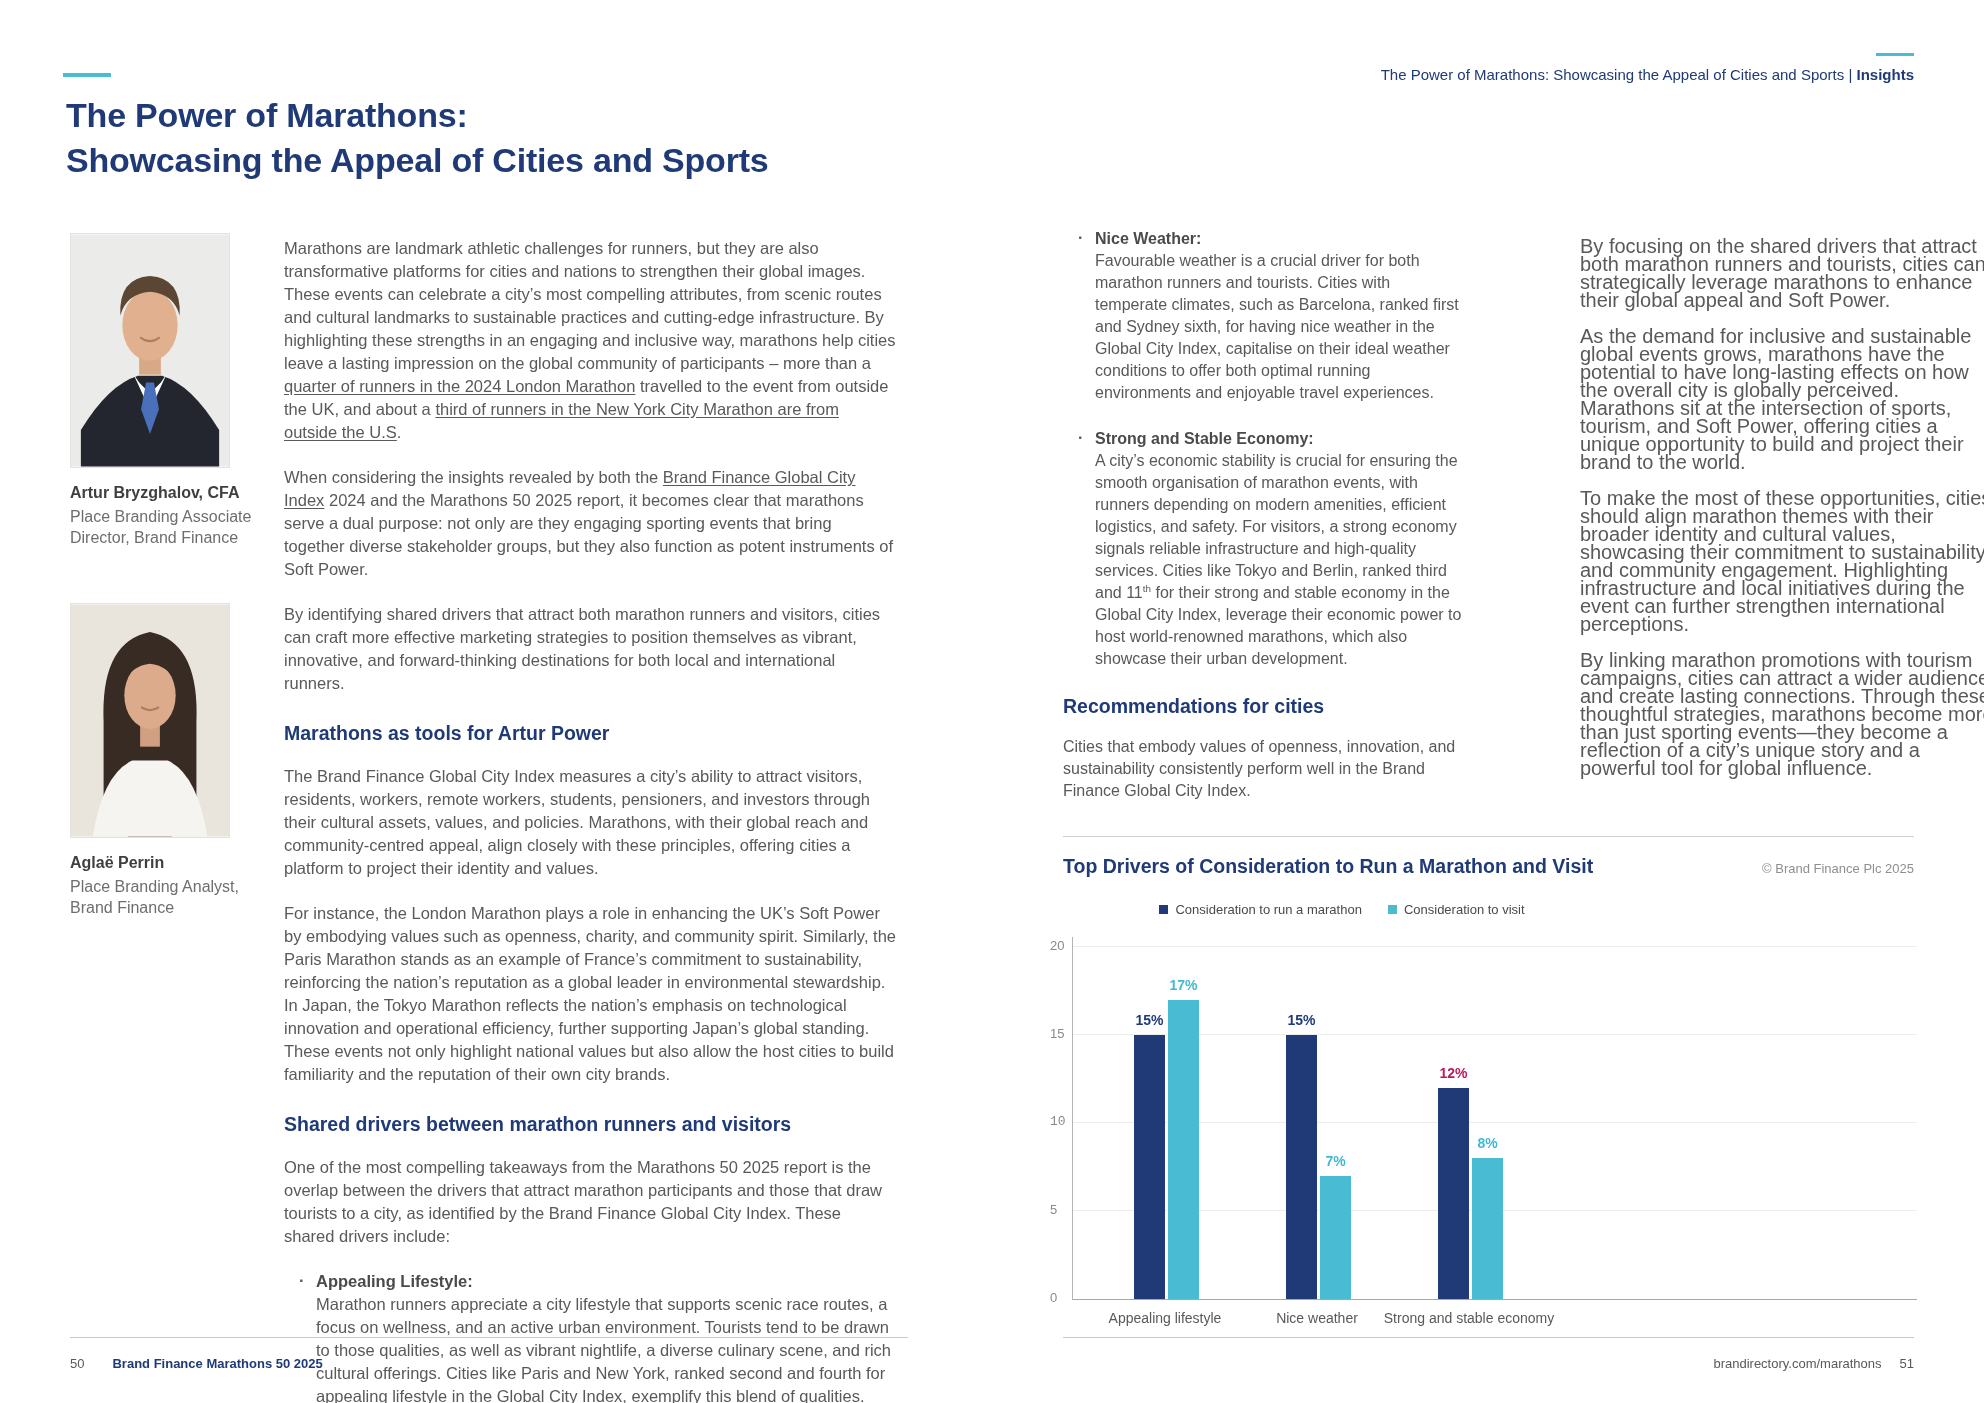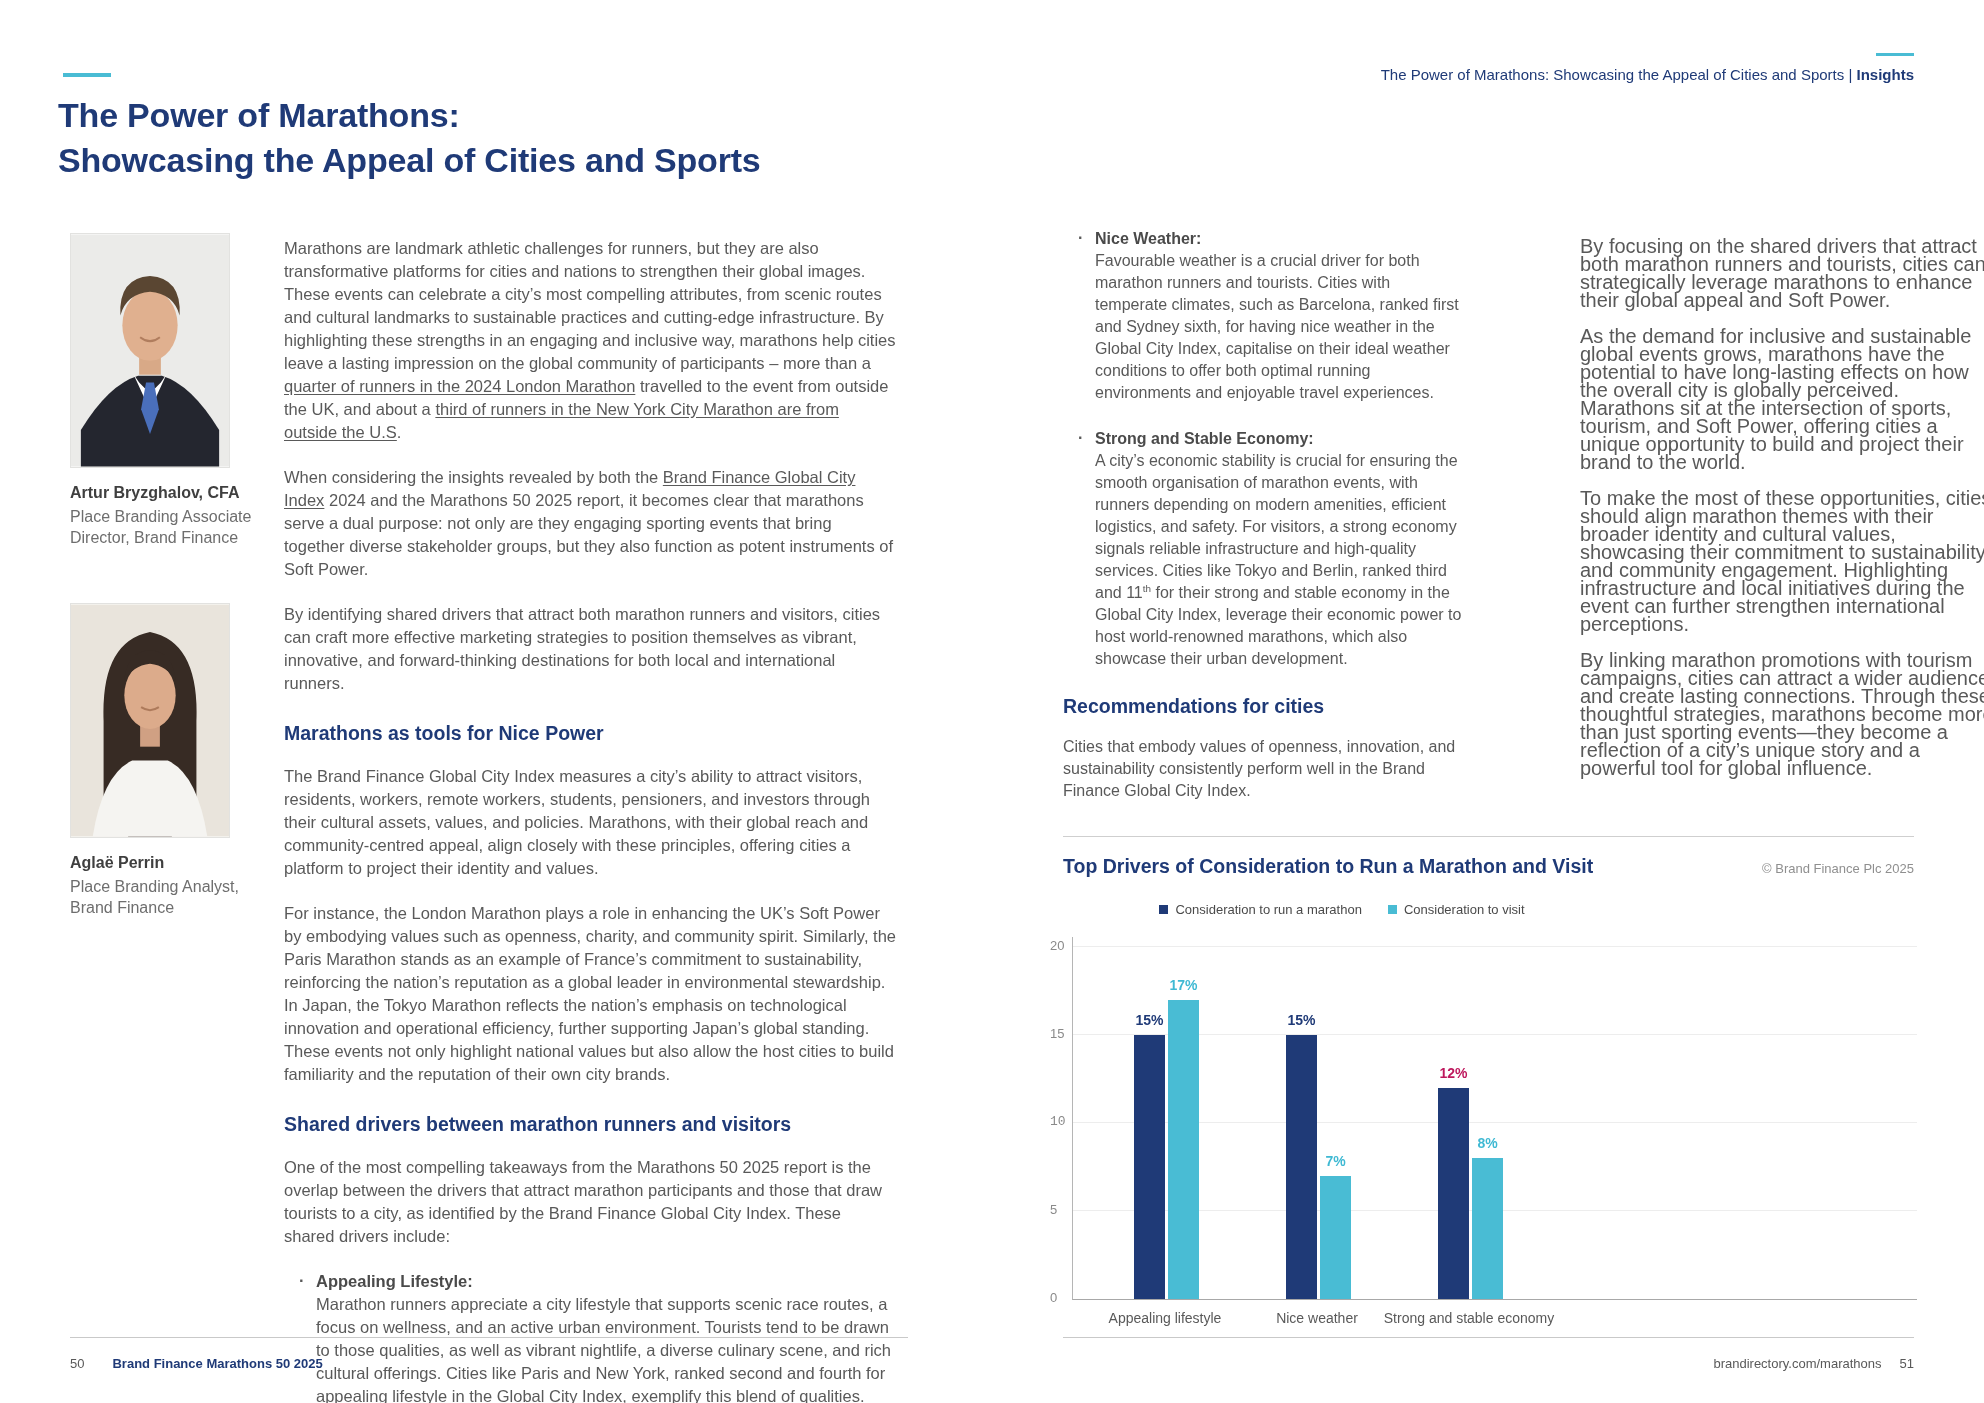--- a/index.html
+++ b/index.html
@@ -1,21 +1,21 @@
 <!DOCTYPE html>
 <html><head>
 <meta charset="utf-8">
 <style>
   html,body{margin:0;padding:0;background:#fff;}
   .page{position:relative;width:1984px;height:1403px;background:#ffffff;overflow:hidden;
         font-family:"Liberation Sans",sans-serif;-webkit-font-smoothing:antialiased;}
 
   
   .accent-line{position:absolute;left:63px;top:73px;width:48px;height:4px;background:#49BCD4;}
-  h1.page-title{position:absolute;left:58px;top:93px;margin:0;font-size:34px;line-height:45px;
+  h1.page-title{position:absolute;left:66px;top:93px;margin:0;font-size:34px;line-height:45px;
         font-weight:700;color:#1F3A77;letter-spacing:-0.2px;}
   .header-right{position:absolute;top:53px;right:70px;text-align:right;}
   .header-dash{display:block;width:38px;height:3px;background:#49BCD4;margin:0 0 10px auto;}
   .header-text{font-size:15px;color:#1F3A77;}
   .header-text .bold{font-weight:700;}
 
   
   .authors{position:absolute;left:70px;top:233px;width:206px;}
   .author{margin-bottom:55px;}
   .photo{width:160px;height:235px;border:1px solid #e2e2e0;box-sizing:border-box;overflow:hidden;}
@@ -117,21 +117,21 @@
       </div>
       <div class="author-name">Aglaë Perrin</div>
       <div class="author-role">Place Branding Analyst, Brand Finance</div>
     </div>
   </div>
 
   <div class="col col-1">
     <p><span>Marathons are landmark athletic challenges for runners, but they are also transformative platforms for cities and nations to strengthen their global images. These events can celebrate a city’s most compelling attributes, from scenic routes and cultural landmarks to sustainable practices and cutting-edge infrastructure. By highlighting these strengths in an engaging and inclusive way, marathons help cities leave a lasting impression on the global community of participants – more than a </span><span class="link">quarter of runners in the 2024 London Marathon</span><span> travelled to the event from outside the UK, and about a </span><span class="link">third of runners in the New York City Marathon are from outside the U.S</span><span>.</span></p>
     <p><span>When considering the insights revealed by both the </span><span class="link">Brand Finance Global City Index</span><span> 2024 and the Marathons 50 2025 report, it becomes clear that marathons serve a dual purpose: not only are they engaging sporting events that bring together diverse stakeholder groups, but they also function as potent instruments of Soft Power.</span></p>
     <p><span>By identifying shared drivers that attract both marathon runners and visitors, cities can craft more effective marketing strategies to position themselves as vibrant, innovative, and forward-thinking destinations for both local and international runners.</span></p>
-    <h2 class="section">Marathons as tools for Nice Power</h2>
+    <h2 class="section">Marathons as tools for Artur Power</h2>
     <p><span>The Brand Finance Global City Index measures a city’s ability to attract visitors, residents, workers, remote workers, students, pensioners, and investors through their cultural assets, values, and policies. Marathons, with their global reach and community-centred appeal, align closely with these principles, offering cities a platform to project their identity and values.</span></p>
     <p><span>For instance, the London Marathon plays a role in enhancing the UK’s Soft Power by embodying values such as openness, charity, and community spirit. Similarly, the Paris Marathon stands as an example of France’s commitment to sustainability, reinforcing the nation’s reputation as a global leader in environmental stewardship. In Japan, the Tokyo Marathon reflects the nation’s emphasis on technological innovation and operational efficiency, further supporting Japan’s global standing. These events not only highlight national values but also allow the host cities to build familiarity and the reputation of their own city brands.</span></p>
     <h2 class="section">Shared drivers between marathon runners and visitors</h2>
     <p><span>One of the most compelling takeaways from the Marathons 50 2025 report is the overlap between the drivers that attract marathon participants and those that draw tourists to a city, as identified by the Brand Finance Global City Index. These shared drivers include:</span></p>
     <ul class="drivers">
       <li class="driver">
         <span class="driver-label">Appealing Lifestyle:</span>
         <span><span>Marathon runners appreciate a city lifestyle that supports scenic race routes, a focus on wellness, and an active urban environment. Tourists tend to be drawn to those qualities, as well as vibrant nightlife, a diverse culinary scene, and rich cultural offerings. Cities like Paris and New York, ranked second and fourth for appealing lifestyle in the Global City Index, exemplify this blend of qualities.</span></span>
       </li>
     </ul>

